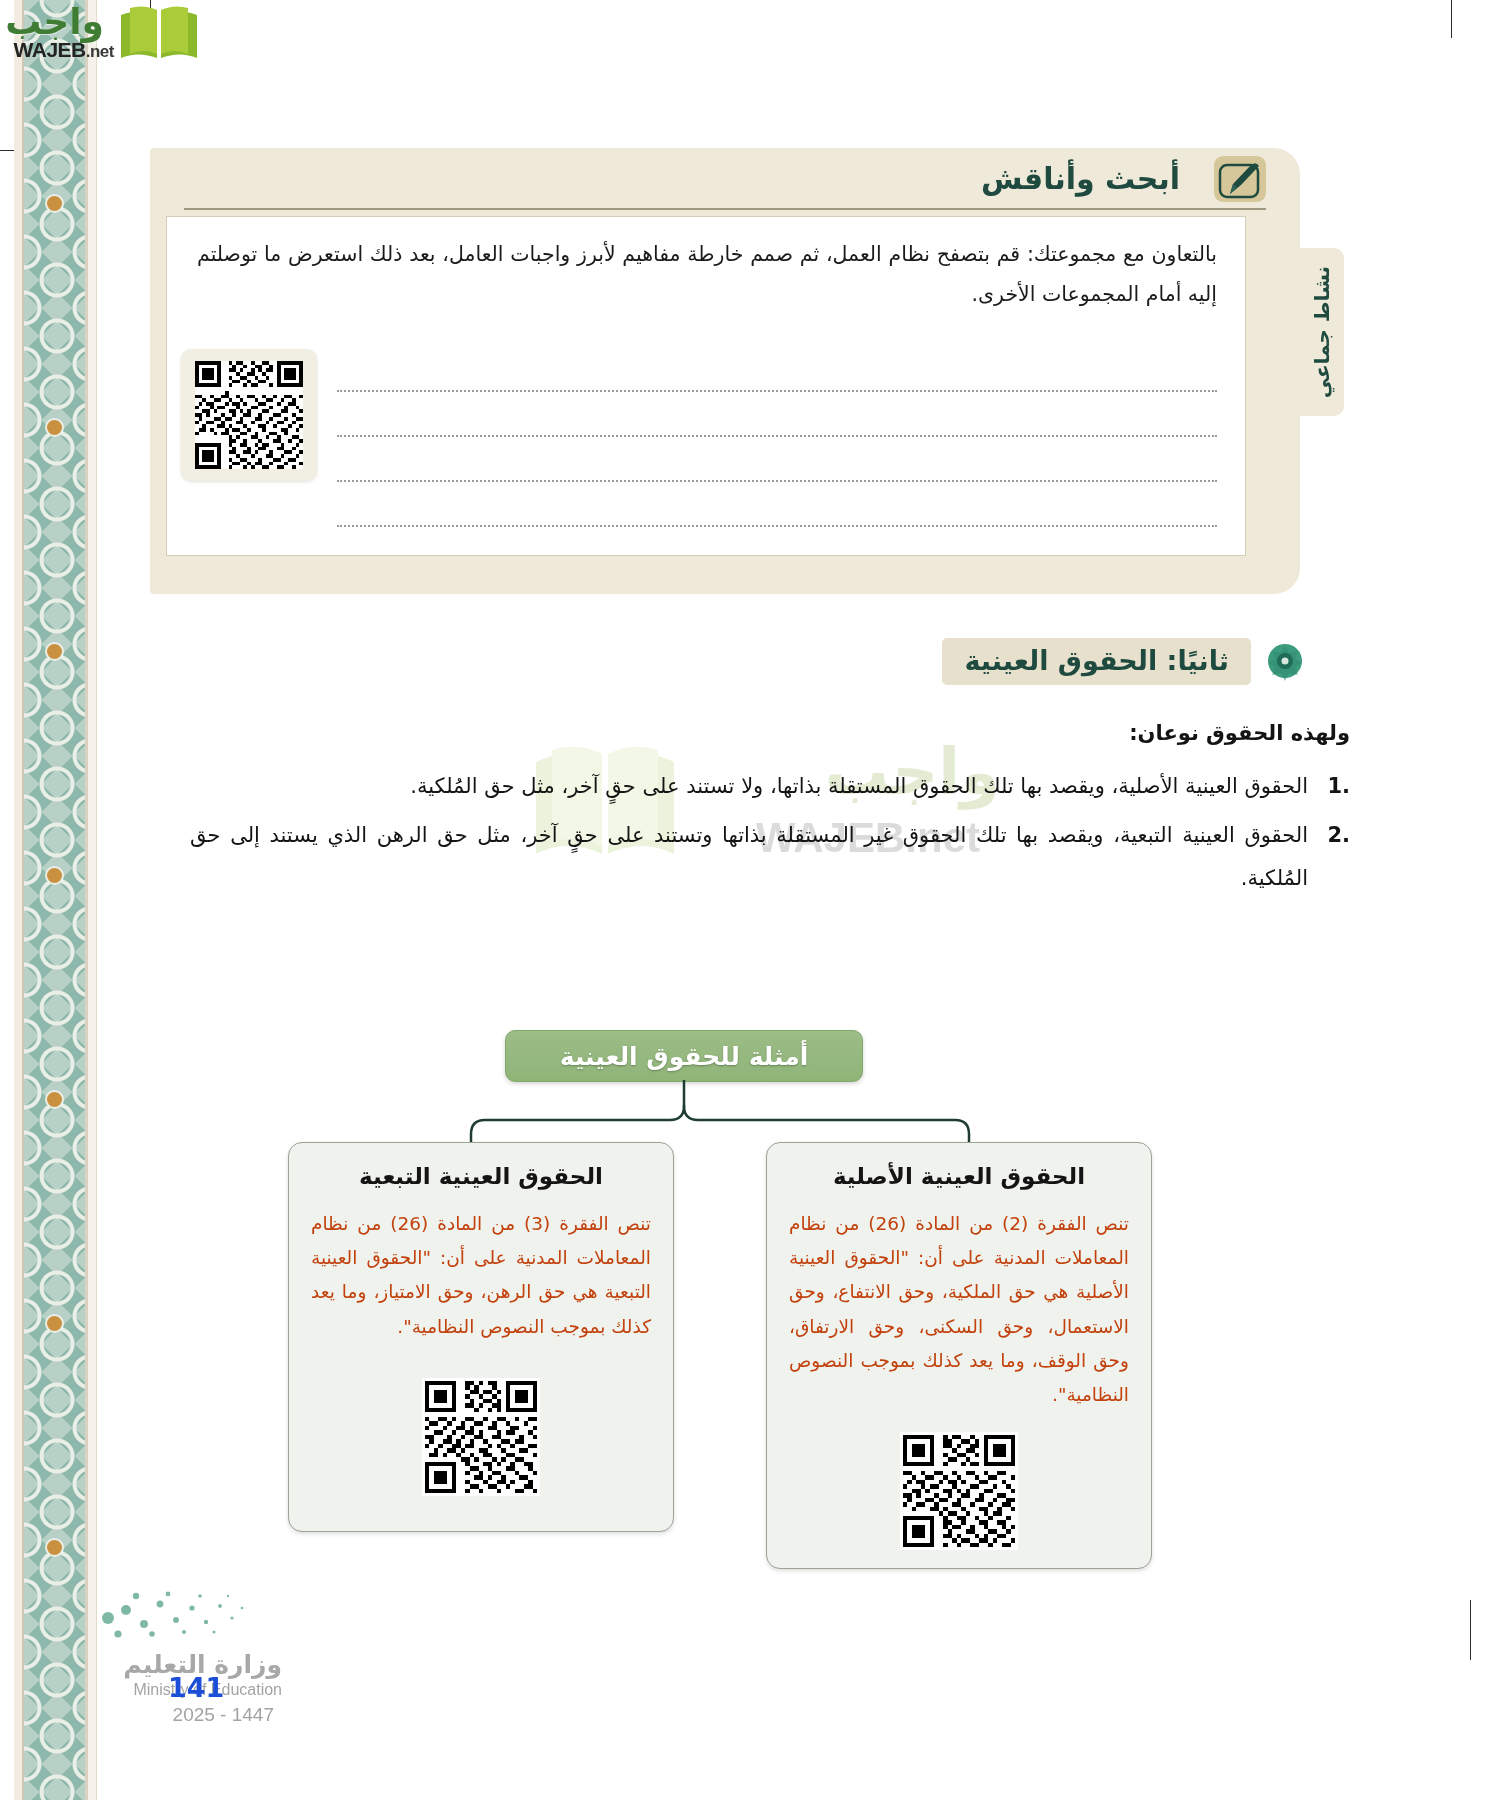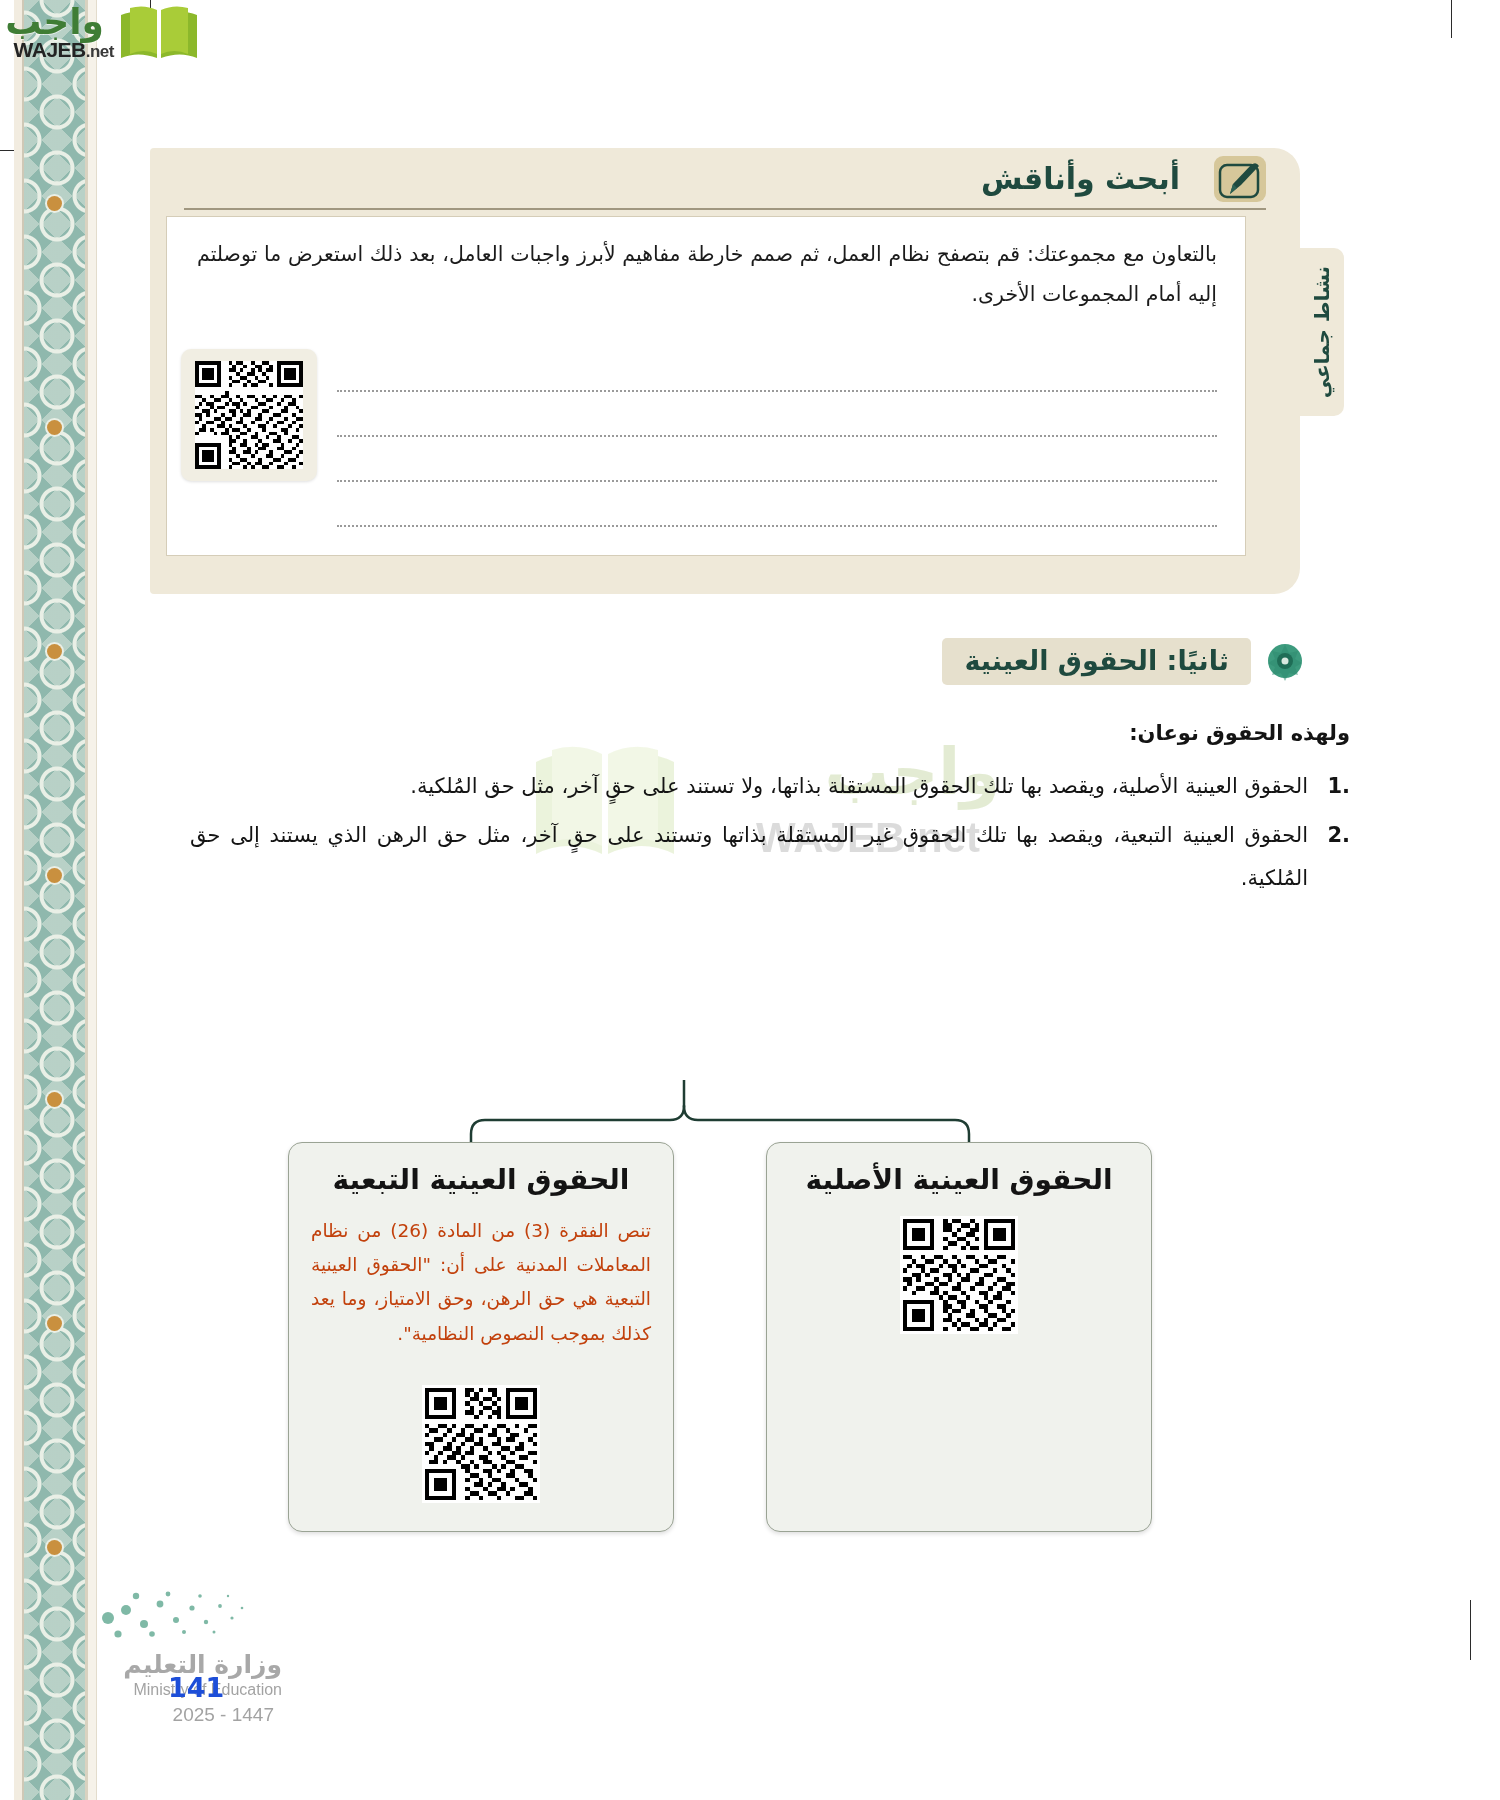--- a/index.html
+++ b/index.html
@@ -341,21 +341,21 @@
     min-height: 390px;
     background: #f0f2ed;
     border: 1.5px solid #9aa394;
     border-radius: 14px;
     box-shadow: 0 2px 4px rgba(0,0,0,.13);
     padding: 20px 22px 18px 22px;
   }
   .flow-box.right { right: 18px; }
   .flow-box.left  { left: 18px;  }
   .flow-box-title {
-    font-size: 28px;
+    font-size: 23px;
     font-weight: bold;
     color: #141414;
     text-align: center;
     margin-bottom: 18px;
   }
   .flow-box-text {
     font-size: 18.5px;
     line-height: 1.85;
     color: #c2410c;
     text-align: justify;
@@ -701,31 +701,35 @@
         <span>الحقوق العينية الأصلية، ويقصد بها تلك الحقوق المستقلة بذاتها، ولا تستند على حقٍ آخر، مثل حق المُلكية.</span>
       </div>
       <div class="num-item">
         <span class="marker">2.</span>
         <span>الحقوق العينية التبعية، ويقصد بها تلك الحقوق غير المستقلة بذاتها وتستند على حقٍ آخر، مثل حق الرهن الذي يستند إلى حق المُلكية.</span>
       </div>
     </div>
   </div>
 
   <div class="flow">
+    <div class="flow-root">
+      <span>أمثلة للحقوق العينية</span>
+    </div>
 
     <svg class="flow-svg" viewBox="0 0 900 70">
       <g fill="none" stroke="#1f3d33" stroke-width="2.5" stroke-linecap="round">
         <path d="M414 0 L414 26"></path>
         <path d="M414 26 Q414 40 400 40 L215 40 Q201 40 201 54 L201 62"></path>
         <path d="M414 26 Q414 40 428 40 L685 40 Q699 40 699 54 L699 62"></path>
       </g>
     </svg>
 
     <div class="flow-box right">
       <div class="flow-box-title">الحقوق العينية الأصلية</div>
+      <div class="flow-box-text">تنص الفقرة (2) من المادة (26) من نظام المعاملات المدنية على أن: "الحقوق العينية الأصلية هي حق الملكية، وحق الانتفاع، وحق الاستعمال، وحق السكنى، وحق الارتفاق، وحق الوقف، وما يعد كذلك بموجب النصوص النظامية".</div>
       <div class="qr-inbox">
         <svg width="112" height="112" viewBox="0 0 25 25" shape-rendering="crispEdges">
           <rect width="25" height="25" fill="#ffffff"></rect>
           <g fill="#000000">
             <rect x="0" y="0" width="7" height="7"></rect>
               <rect x="1" y="1" width="5" height="5" fill="#fff"></rect>
               <rect x="2" y="2" width="3" height="3"></rect>
             <rect x="18" y="0" width="7" height="7"></rect>
               <rect x="19" y="1" width="5" height="5" fill="#fff"></rect>
               <rect x="20" y="2" width="3" height="3"></rect>

